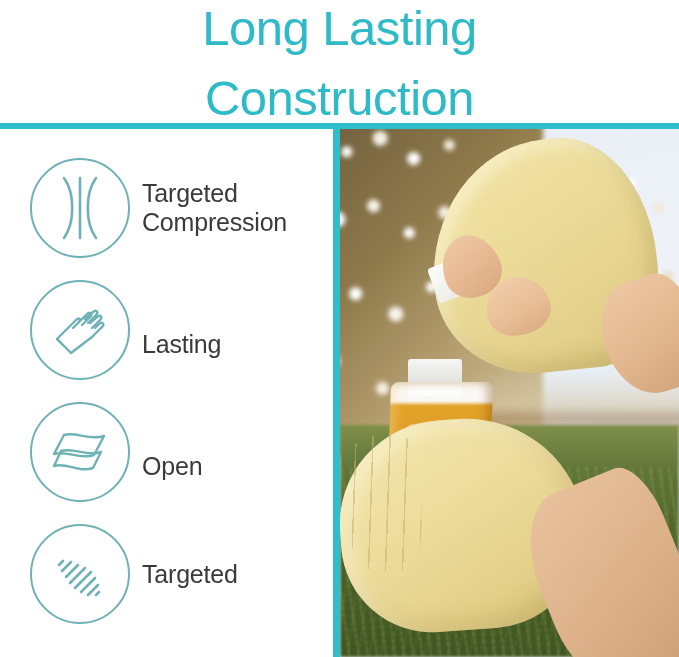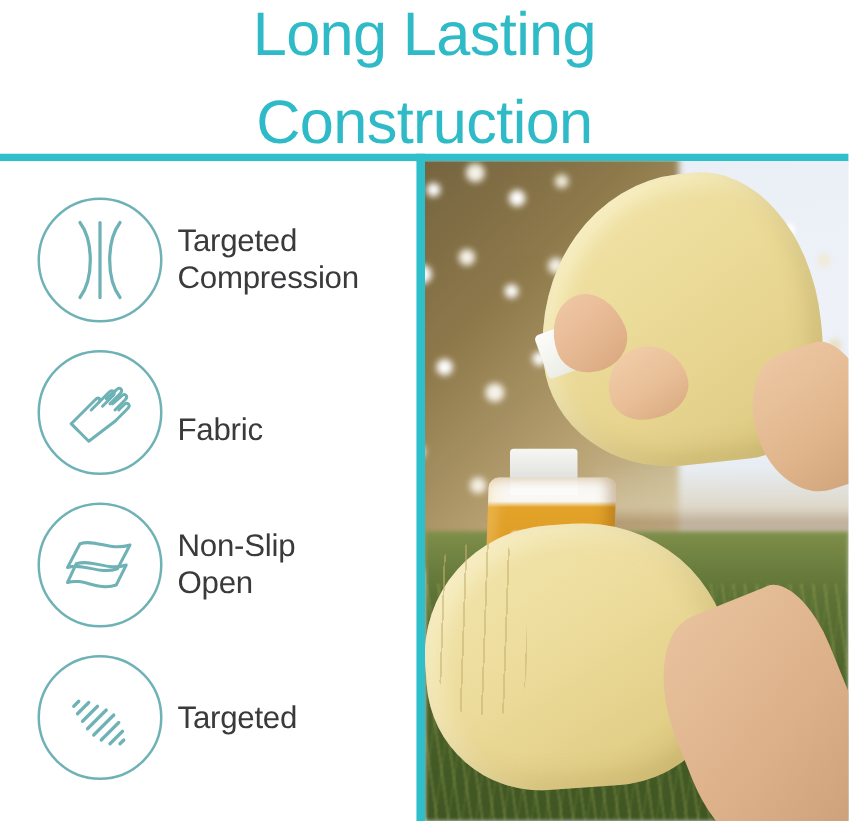--- a/index.html
+++ b/index.html
@@ -372,35 +372,35 @@
             <path d="M30 23 L38 15 C41 12, 44 15, 41 18 L33 26"></path>
             <path d="M36 20 L44 13 C47 10, 50 13, 47 16 L39 24"></path>
             <path d="M41 24 L48 18 C51 15, 54 18, 51 21 L43 29"></path>
             <path d="M46 29 L50 25 C53 22, 56 25, 53 28 L43 38"></path>
             <path d="M8 40 L22 54 L43 38"></path>
           </g>
         </svg>
       </span>
       <span class="feature-label">
         <br>
-        <span>Fabric</span>
+        <span>Lasting</span>
       </span>
     </div>
 
     <div class="feature">
       <span class="icon-circle">
         <svg width="64" height="50" viewBox="0 0 64 50">
           <g fill="none" stroke="#6FB2B6" stroke-width="2.4" stroke-linecap="round" stroke-linejoin="round">
             <path d="M6 27 L16 8 C28 4, 40 14, 56 9 L46 28 C31 33, 19 23, 6 27 Z"></path>
             <path d="M6 39 L13 24 C26 20, 38 30, 53 25 L45 41 C30 46, 19 35, 6 39 Z"></path>
           </g>
         </svg>
       </span>
       <span class="feature-label">
-        <span>Non-Slip</span><br>
+        <br>
         <span>Open</span>
       </span>
     </div>
 
     <div class="feature">
       <span class="icon-circle">
         <svg width="60" height="60" viewBox="0 0 60 60">
           <g stroke="#6FB2B6" stroke-width="2.6" stroke-linecap="round">
             <line x1="9" y1="21" x2="13" y2="17"></line>
             <line x1="12" y1="27" x2="21" y2="18"></line>

